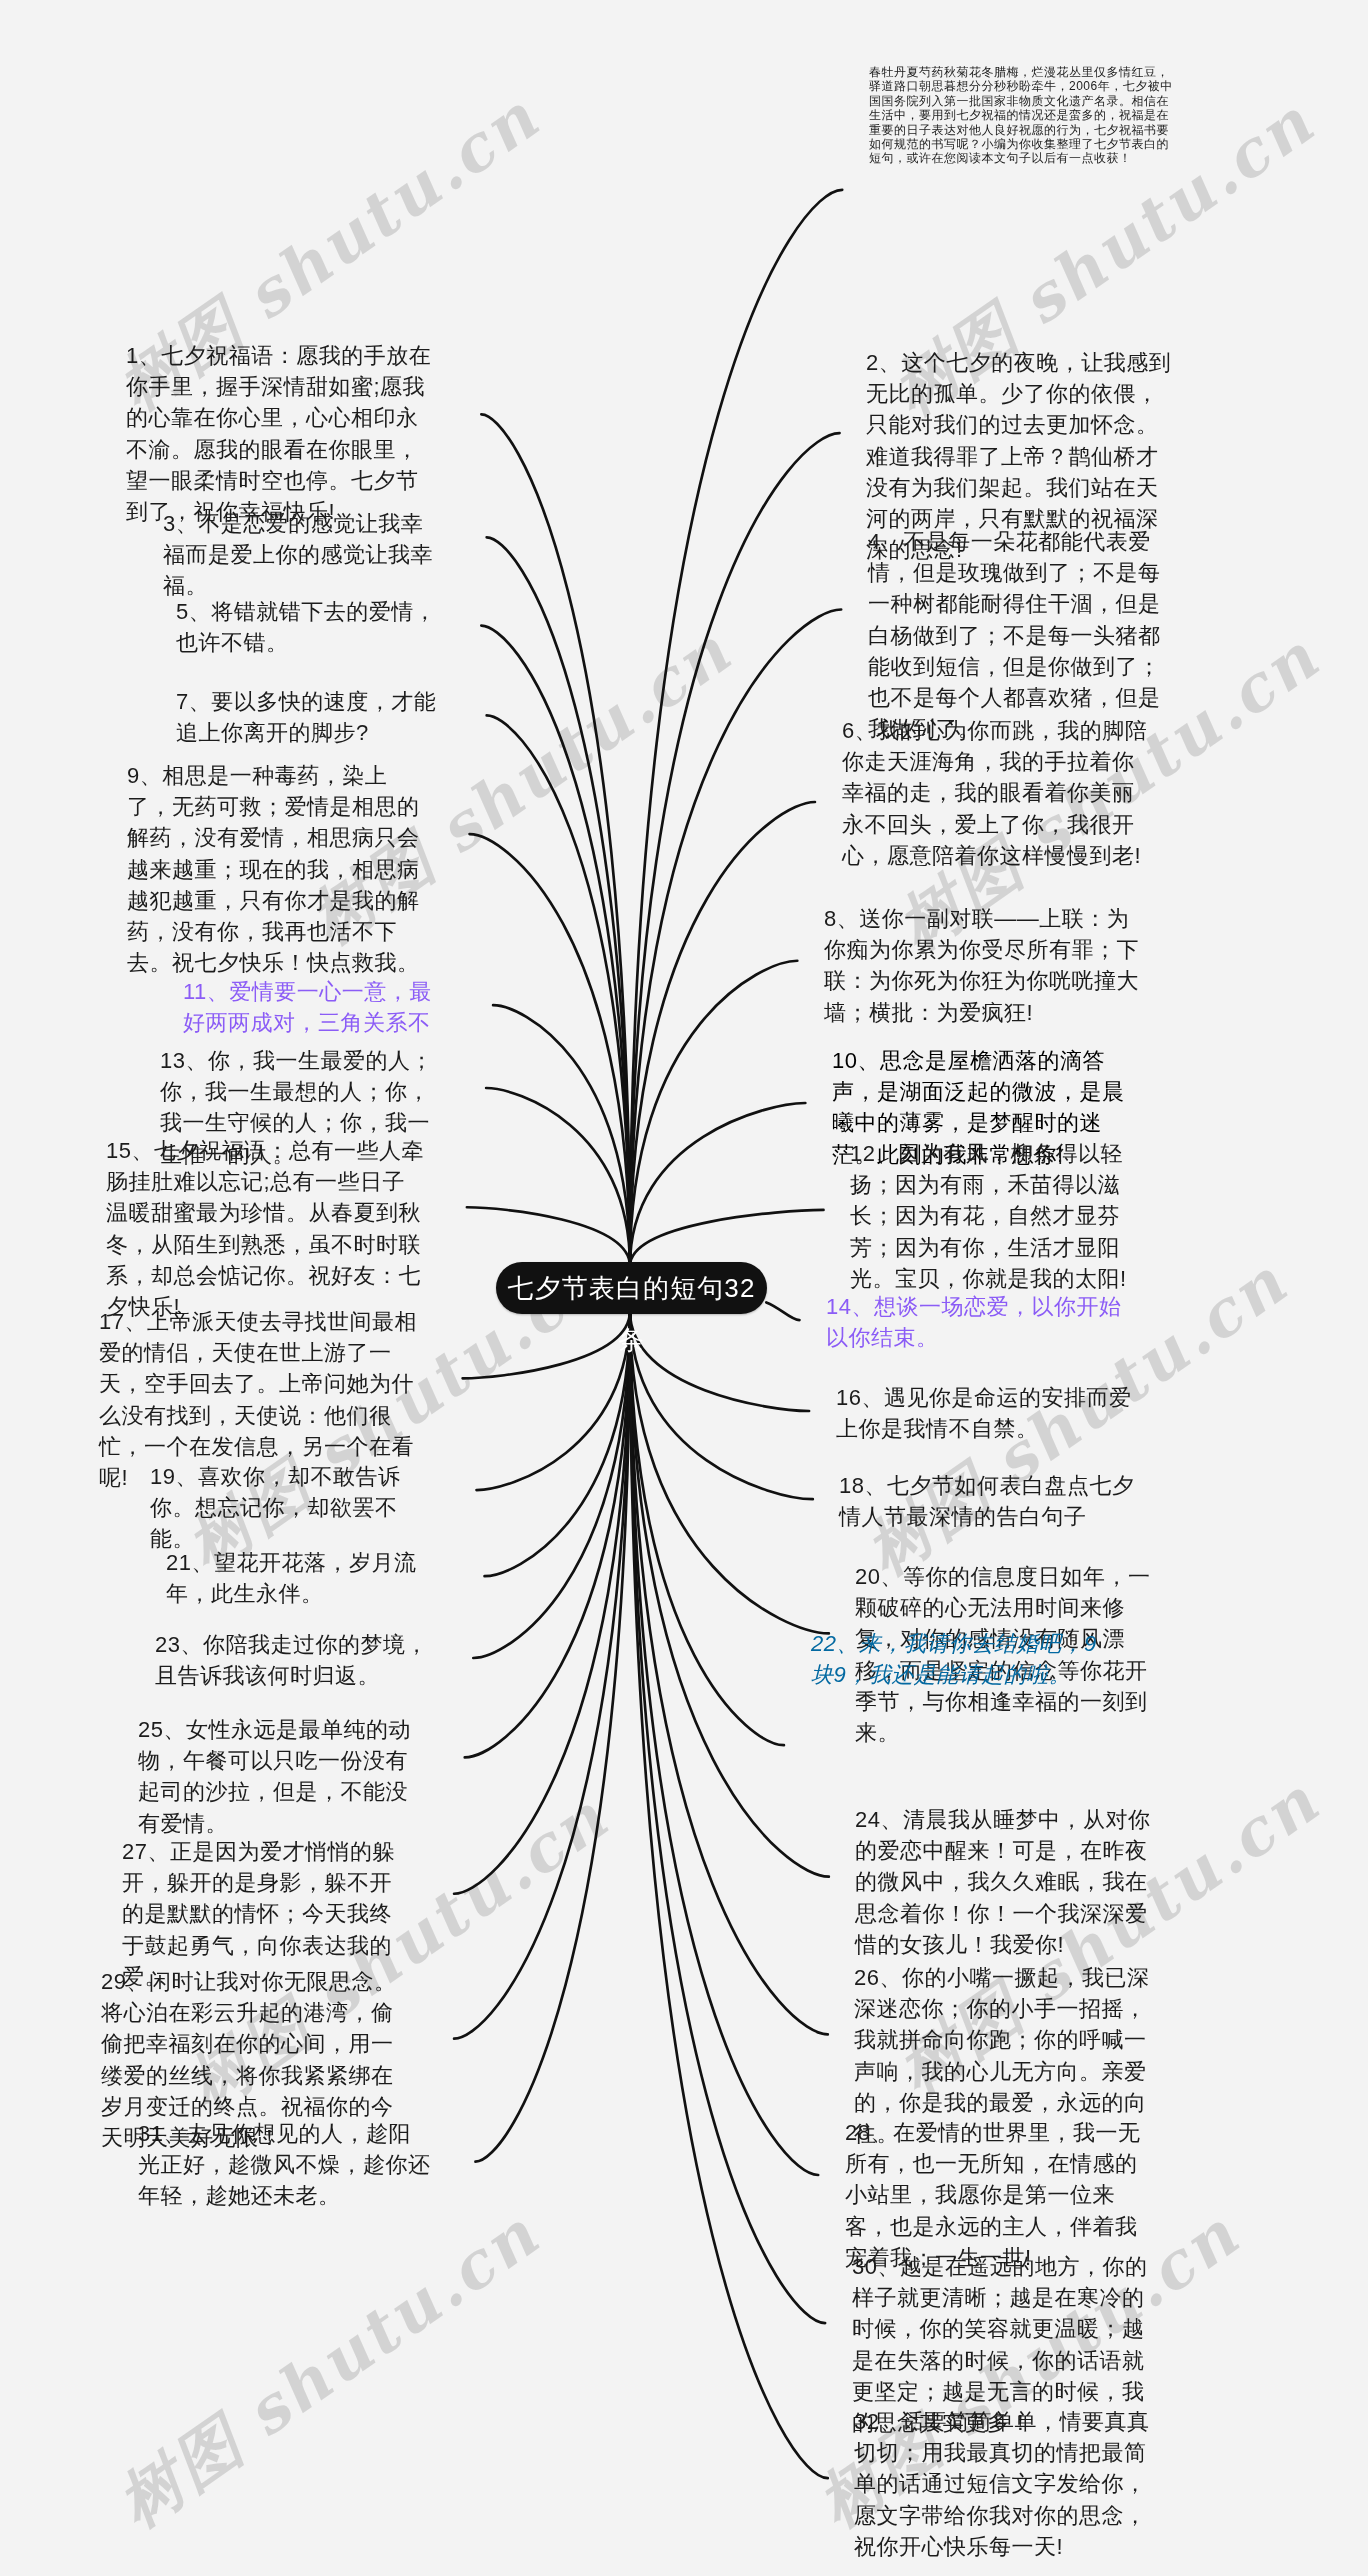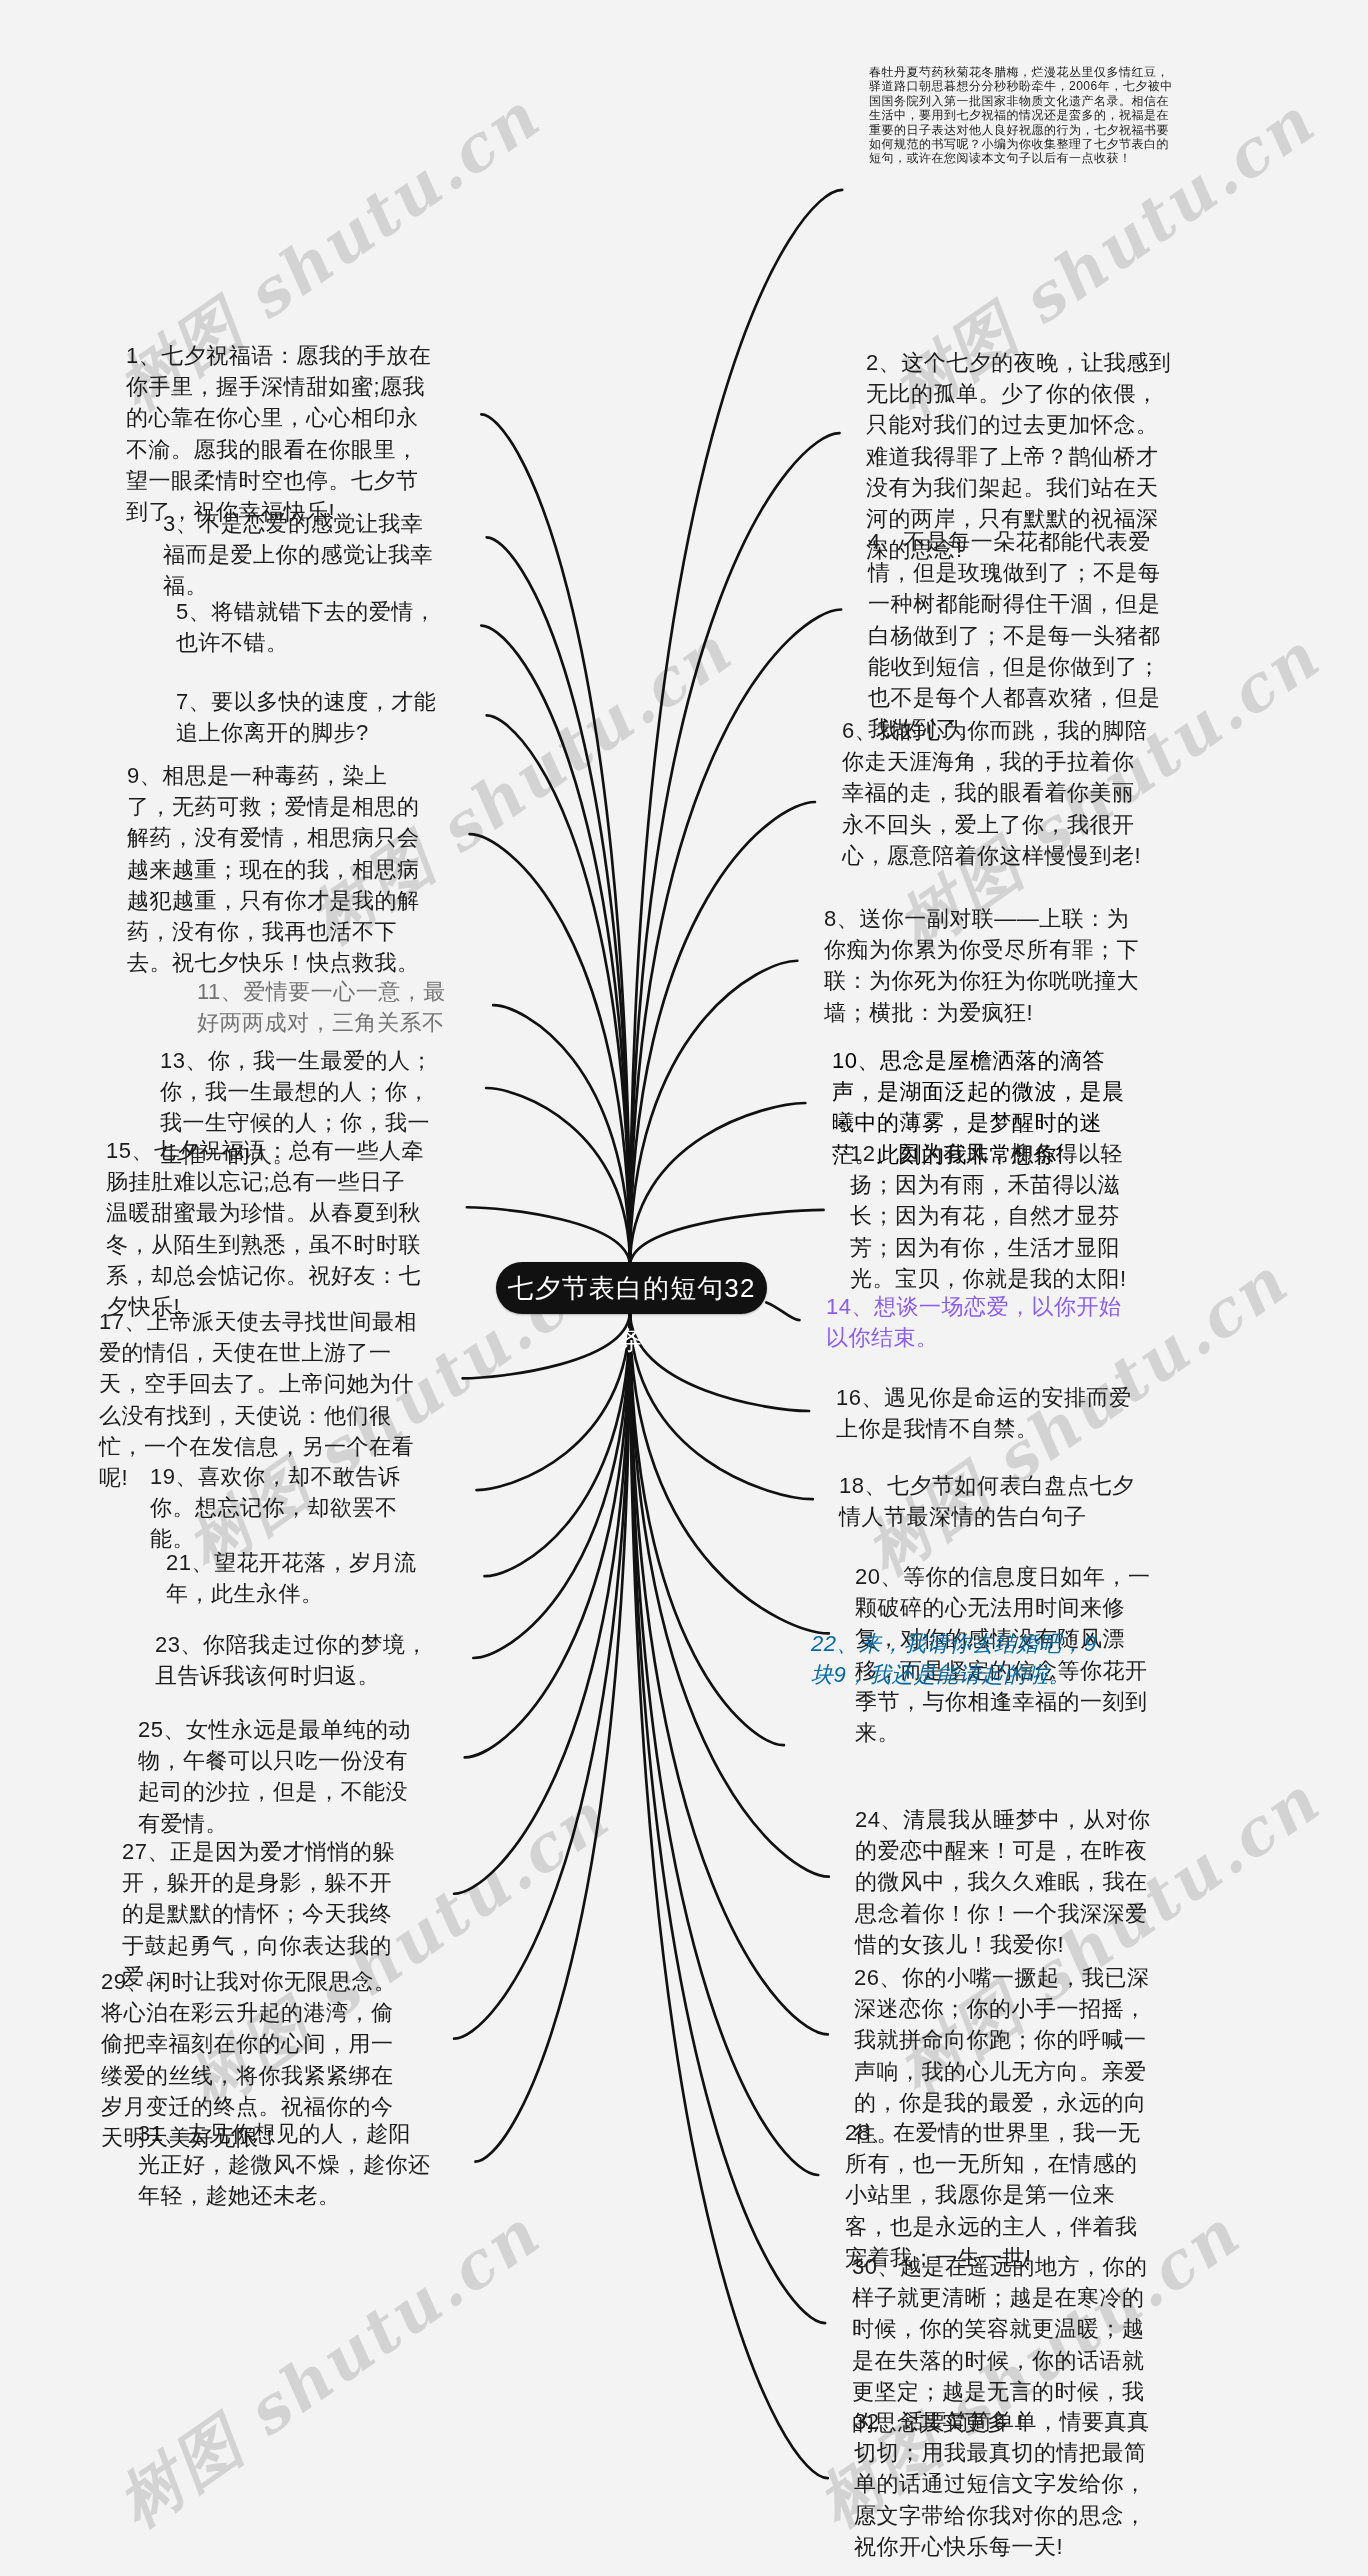--- a/index.html
+++ b/index.html
@@ -101,21 +101,21 @@
     <div class="quote-node" style="left: 126px; top: 340px; width: 313px; color: rgb(28, 28, 28);">1、七夕祝福语：愿我的手放在你手里，握手深情甜如蜜;愿我的心靠在你心里，心心相印永不渝。愿我的眼看在你眼里，望一眼柔情时空也停。七夕节到了，祝你幸福快乐!</div>
     <div class="quote-node" style="left: 866px; top: 347px; width: 311px; color: rgb(28, 28, 28);">2、这个七夕的夜晚，让我感到无比的孤单。少了你的依偎，只能对我们的过去更加怀念。难道我得罪了上帝？鹊仙桥才没有为我们架起。我们站在天河的两岸，只有默默的祝福深深的思念!</div>
     <div class="quote-node" style="left: 163px; top: 508px; width: 281px; color: rgb(28, 28, 28);">3、不是恋爱的感觉让我幸福而是爱上你的感觉让我幸福。</div>
     <div class="quote-node" style="left: 868px; top: 526px; width: 309px; color: rgb(28, 28, 28);">4、不是每一朵花都能代表爱情，但是玫瑰做到了；不是每一种树都能耐得住干涸，但是白杨做到了；不是每一头猪都能收到短信，但是你做到了；也不是每个人都喜欢猪，但是我做到了。</div>
     <div class="quote-node" style="left: 176px; top: 596px; width: 262px; color: rgb(28, 28, 28);">5、将错就错下去的爱情，也许不错。</div>
     <div class="quote-node" style="left: 842px; top: 715px; width: 311px; color: rgb(28, 28, 28);">6、我的心为你而跳，我的脚陪你走天涯海角，我的手拉着你幸福的走，我的眼看着你美丽永不回头，爱上了你，我很开心，愿意陪着你这样慢慢到老!</div>
     <div class="quote-node" style="left: 176px; top: 686px; width: 267px; color: rgb(28, 28, 28);">7、要以多快的速度，才能追上你离开的脚步?</div>
     <div class="quote-node" style="left: 824px; top: 903px; width: 315px; color: rgb(28, 28, 28);">8、送你一副对联——上联：为你痴为你累为你受尽所有罪；下联：为你死为你狂为你咣咣撞大墙；横批：为爱疯狂!</div>
     <div class="quote-node" style="left: 127px; top: 760px; width: 299px; color: rgb(28, 28, 28);">9、相思是一种毒药，染上了，无药可救；爱情是相思的解药，没有爱情，相思病只会越来越重；现在的我，相思病越犯越重，只有你才是我的解药，没有你，我再也活不下去。祝七夕快乐！快点救我。</div>
     <div class="quote-node" style="left: 832px; top: 1045px; width: 313px; color: #000000;">10、思念是屋檐洒落的滴答声，是湖面泛起的微波，是晨曦中的薄雾，是梦醒时的迷茫。此刻的我非常想你!</div>
-    <div class="quote-node" style="left: 197px; top: 976px; width: 267px; color: #737373;">11、爱情要一心一意，最好两两成对，三角关系不</div>
+    <div class="quote-node" style="left: 183px; top: 976px; width: 267px; color: #8b5cf6;">11、爱情要一心一意，最好两两成对，三角关系不</div>
     <div class="quote-node" style="left: 850px; top: 1138px; width: 311px; color: rgb(28, 28, 28);">12、因为有风，柳条得以轻扬；因为有雨，禾苗得以滋长；因为有花，自然才显芬芳；因为有你，生活才显阳光。宝贝，你就是我的太阳!</div>
     <div class="quote-node" style="left: 160px; top: 1045px; width: 283px; color: rgb(28, 28, 28);">13、你，我一生最爱的人；你，我一生最想的人；你，我一生守候的人；你，我一生惟一的人。</div>
     <div class="quote-node" style="left: 826px; top: 1291px; width: 313px; color: #8b5cf6;">14、想谈一场恋爱，以你开始以你结束。</div>
     <div class="quote-node" style="left: 106px; top: 1135px; width: 318px; color: rgb(28, 28, 28);">15、七夕祝福语：总有一些人牵肠挂肚难以忘记;总有一些日子温暖甜蜜最为珍惜。从春夏到秋冬，从陌生到熟悉，虽不时时联系，却总会惦记你。祝好友：七夕快乐!</div>
     <div class="quote-node" style="left: 836px; top: 1382px; width: 313px; color: rgb(28, 28, 28);">16、遇见你是命运的安排而爱上你是我情不自禁。</div>
     <div class="quote-node" style="left: 99px; top: 1306px; width: 321px; color: rgb(28, 28, 28);">17、上帝派天使去寻找世间最相爱的情侣，天使在世上游了一天，空手回去了。上帝问她为什么没有找到，天使说：他们很忙，一个在发信息，另一个在看呢!</div>
     <div class="quote-node" style="left: 839px; top: 1470px; width: 313px; color: rgb(28, 28, 28);">18、七夕节如何表白盘点七夕情人节最深情的告白句子</div>
     <div class="quote-node" style="left: 150px; top: 1461px; width: 283px; color: rgb(28, 28, 28);">19、喜欢你，却不敢告诉你。想忘记你，却欲罢不能。</div>
     <div class="quote-node" style="left: 855px; top: 1561px; width: 309px; color: rgb(28, 28, 28);">20、等你的信息度日如年，一颗破碎的心无法用时间来修复，对你的感情没有随风漂移，而是坚定的信念等你花开季节，与你相逢幸福的一刻到来。</div>
     <div class="quote-node" style="left: 166px; top: 1547px; width: 275px; color: rgb(28, 28, 28);">21、望花开花落，岁月流年，此生永伴。</div>

